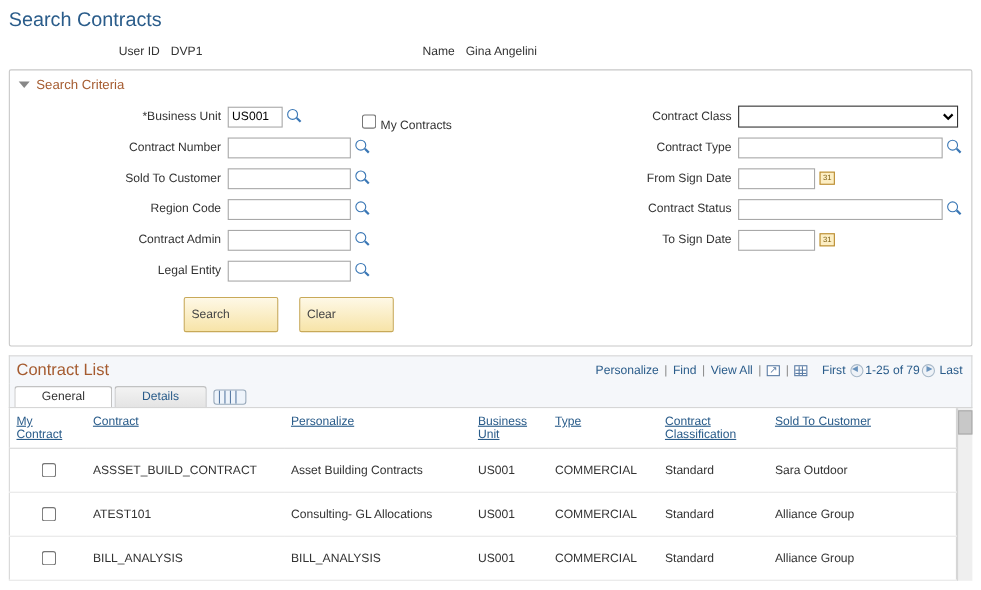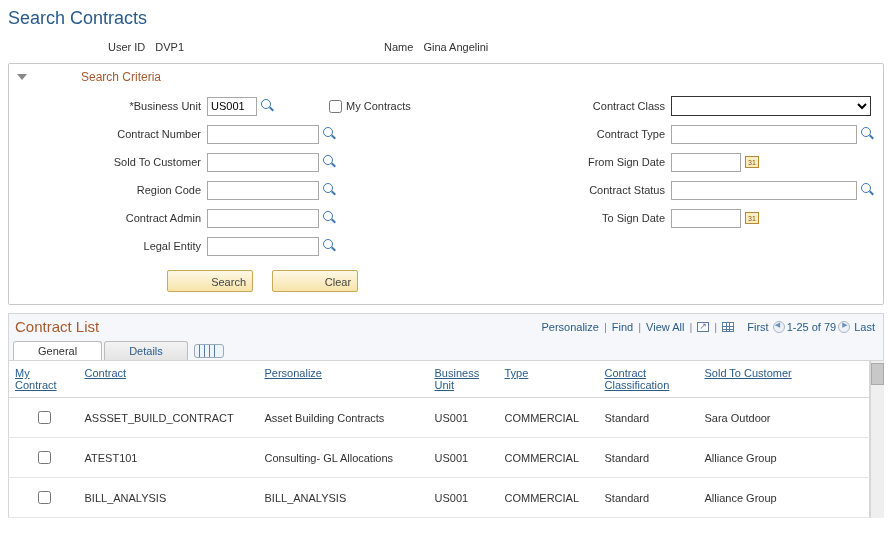--- a/index.html
+++ b/index.html
@@ -31,21 +31,20 @@
     border-radius: 2px;
     padding: 6px 8px 12px 8px;
     position: relative;
   }
   .section-header {
     color: #a55b2f;
     font-size: 12px;
     margin-bottom: 8px;
     display: flex;
     align-items: center;
-    gap: 48px;
   }
   .tri-down {
     display: inline-block;
     width: 0; height: 0;
     border-left: 5px solid transparent;
     border-right: 5px solid transparent;
     border-top: 6px solid #888;
     margin-right: 6px;
   }
   .criteria-grid {
@@ -114,28 +113,28 @@
     border: 1px solid #b88a2f;
     background: #fceec4;
     margin-left: 4px;
     position: relative;
     vertical-align: middle;
     font-size: 7px;
     text-align: center;
     line-height: 11px;
     color: #7a5b10;
   }
-  .my-contracts-row { display: flex; align-items: center; height: 28px; padding-left: 130px; }
+  .my-contracts-row { display: flex; align-items: flex-end; height: 28px; padding-left: 130px; }
   .chk { margin-right: 4px; }
   .btn {
     display: inline-block;
     min-width: 86px;
-    height: 22px;
+    height: 32px;
     line-height: 20px;
-    text-align: right;
+    text-align: left;
     border: 1px solid #c8a958;
     background: linear-gradient(#fef8e6, #f7e4a8);
     color: #444;
     font-size: 11px;
     cursor: pointer;
     border-radius: 2px;
   }
   .btn-row { padding-left: 150px; margin-top: 10px; }
   .btn-row .btn { margin-right: 16px; }
   .proc-status {

